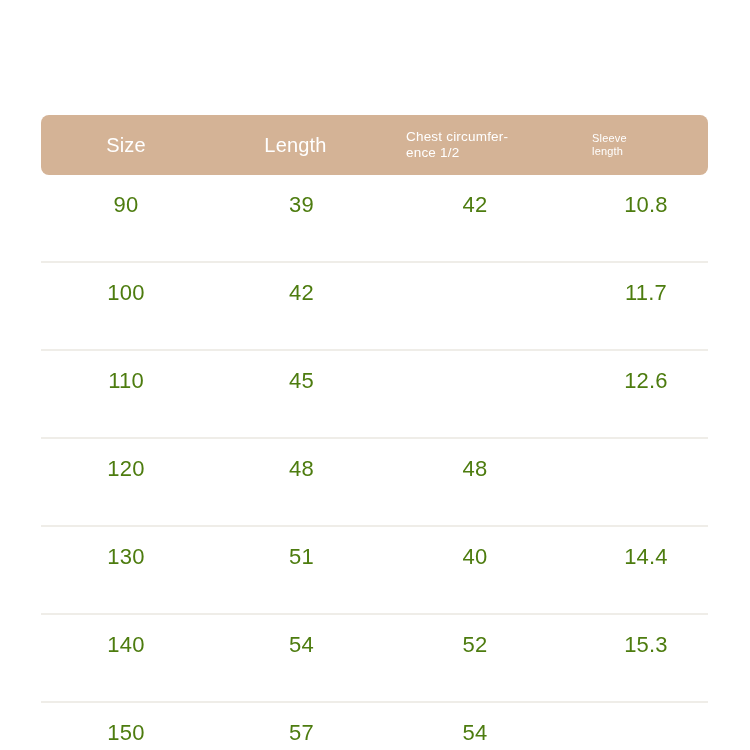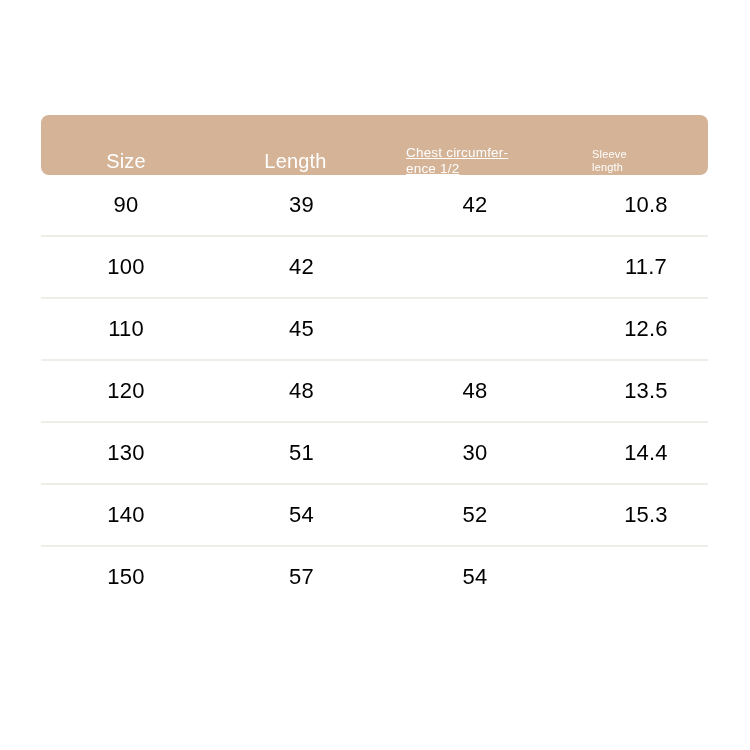--- a/index.html
+++ b/index.html
@@ -25,52 +25,53 @@
   
   .chart-header {
     position: relative;
     height: 60px;
     background: #d4b396;
     border-radius: 8px;
     box-sizing: border-box;
   }
   .chart-header .hcell {
     position: absolute;
-    top: 16px;
+    top: 0;
     height: 60px;
     display: flex;
     align-items: center;
     color: #ffffff;
     font-size: 20px;
     line-height: 1.12;
     letter-spacing: 0.2px;
     white-space: pre-line;
   }
   .hcell.c0 { left: 0px;   width: 170px; justify-content: center; }
   .hcell.c1 { left: 170px; width: 169px; justify-content: center; }
-  .hcell.c2 { left: 339px; width: 190px; justify-content: flex-start; padding-left: 26px; box-sizing: border-box; font-size: 13.5px; line-height: 1.16; text-decoration: underline; }
+  .hcell.c2 { left: 339px; width: 190px; justify-content: flex-start; padding-left: 26px; box-sizing: border-box; font-size: 13.5px; line-height: 1.16; }
   .hcell.c3 { left: 529px; width: 138px; justify-content: flex-start; padding-left: 22px; box-sizing: border-box; font-size: 11px; line-height: 1.16; }
 
   
   .chart-body { position: relative; }
   .chart-row {
     position: relative;
     height: 60px;
   }
   .chart-row + .chart-row {
     border-top: 2px solid #efede8;
+    margin-top: 26px;
   }
   .chart-row .cell {
     position: absolute;
     top: 0;
     height: 100%;
     display: flex;
     align-items: center;
     justify-content: center;
-    color: #000000;
+    color: #4d7c0f;
     font-size: 22px;
     letter-spacing: 0.2px;
   }
   .chart-row .cell.c0 { left: 0px;   width: 170px; }
   .chart-row .cell.c1 { left: 176px; width: 169px; }
   .chart-row .cell.c2 { left: 339px; width: 190px; }
   .chart-row .cell.c3 { left: 529px; width: 138px; padding-left: 14px; box-sizing: border-box; }
 </style>
 </head>
 <body>
@@ -104,27 +105,26 @@
     <div class="chart-row">
       <div class="cell c0">110</div>
       <div class="cell c1">45</div>
       <div class="cell c3">12.6</div>
     </div>
 
     <div class="chart-row">
       <div class="cell c0">120</div>
       <div class="cell c1">48</div>
       <div class="cell c2">48</div>
-      <div class="cell c3">13.5</div>
     </div>
 
     <div class="chart-row">
       <div class="cell c0">130</div>
       <div class="cell c1">51</div>
-      <div class="cell c2">30</div>
+      <div class="cell c2">40</div>
       <div class="cell c3">14.4</div>
     </div>
 
     <div class="chart-row">
       <div class="cell c0">140</div>
       <div class="cell c1">54</div>
       <div class="cell c2">52</div>
       <div class="cell c3">15.3</div>
     </div>
 

